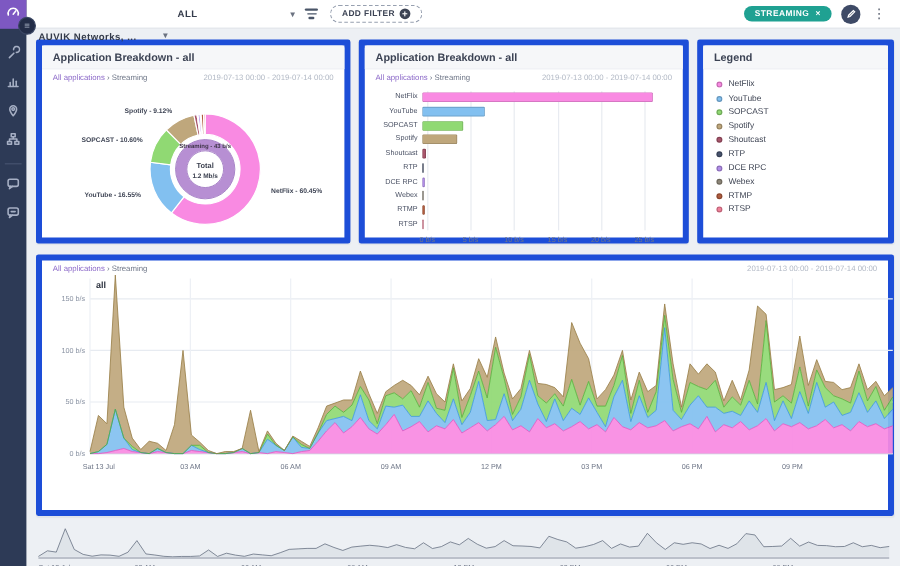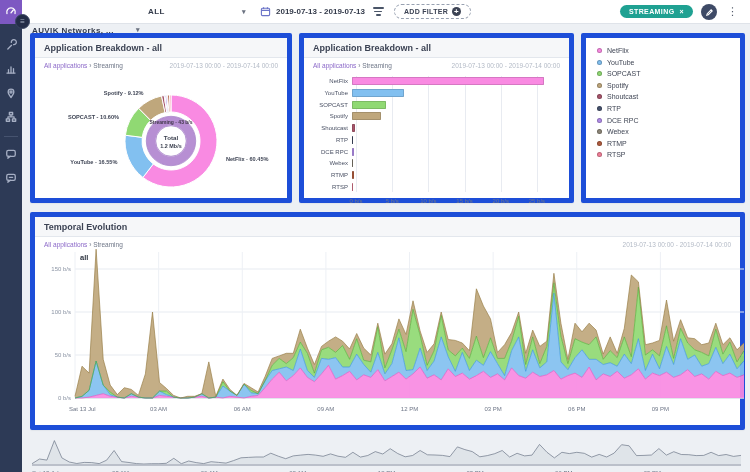--- a/index.html
+++ b/index.html
@@ -156,29 +156,20 @@
   <div class="collapse-toggle">≡</div>
 
   <header class="topbar">
     <div class="tb-select tenant">
       <span>AUVIK Networks, ...</span>
       <span class="tb-caret">▾</span>
     </div>
     <div class="tb-select scope">
       <span>ALL</span>
       <span class="tb-caret">▾</span>
-    </div>
-    <div class="date-group">
-      <span>
-        <svg width="11" height="11" viewBox="0 0 11 11" style="stroke:#6b74c8;fill:none;stroke-width:1.1">
-          <rect x="1.4" y="2.2" width="8.2" height="7.4" rx="1"></rect>
-            <path d="M1.4 4.4 H9.6 M3.6 1.2 V3 M7.4 1.2 V3"></path>
-        </svg>
-      </span>
-      <span class="date-text">2019-07-13 - 2019-07-13</span>
     </div>
     <div class="filter-lines">
       <span class="fl1"></span>
         <span class="fl2"></span>
         <span class="fl3"></span>
     </div>
     <button class="add-filter">
       <span>ADD FILTER</span>
       <span class="plus-circle">+</span>
     </button>
@@ -329,20 +320,21 @@
               <div class="bar-label">RTSP</div>
               <div class="bar-track">
                 <div class="bar-fill" style="width: 0.727273%; background: rgb(240, 127, 152);"></div>
               </div>
             </div>
           </div>
       </div>
     </section>
 
     <section class="card card-legend">
+      <div class="card-header">Legend</div>
       <div class="legend-list" id="legend-list">
           <div class="legend-item">
             <span class="legend-dot" style="background: rgb(249, 138, 226);"></span>
             <span>NetFlix</span>
           </div>
           <div class="legend-item">
             <span class="legend-dot" style="background: rgb(130, 192, 240);"></span>
             <span>YouTube</span>
           </div>
           <div class="legend-item">
@@ -374,21 +366,20 @@
             <span>RTMP</span>
           </div>
           <div class="legend-item">
             <span class="legend-dot" style="background: rgb(240, 127, 152);"></span>
             <span>RTSP</span>
           </div>
         </div>
     </section>
 
     <section class="card card-temporal">
-      <div class="card-header">Temporal Evolution</div>
       <div class="card-sub">
         <span class="crumb">
           <span class="link">All applications</span>
           <span class="rest">›</span>
           <span class="rest">Streaming</span>
         </span>
         <span class="timerange">2019-07-13 00:00 - 2019-07-14 00:00</span>
       </div>
       <svg id="temporal-svg" width="713" height="180" viewBox="0 0 713 180">
           <line x1="40" y1="150" x2="709" y2="150" stroke="#e7ebf1" stroke-width="1"></line>

